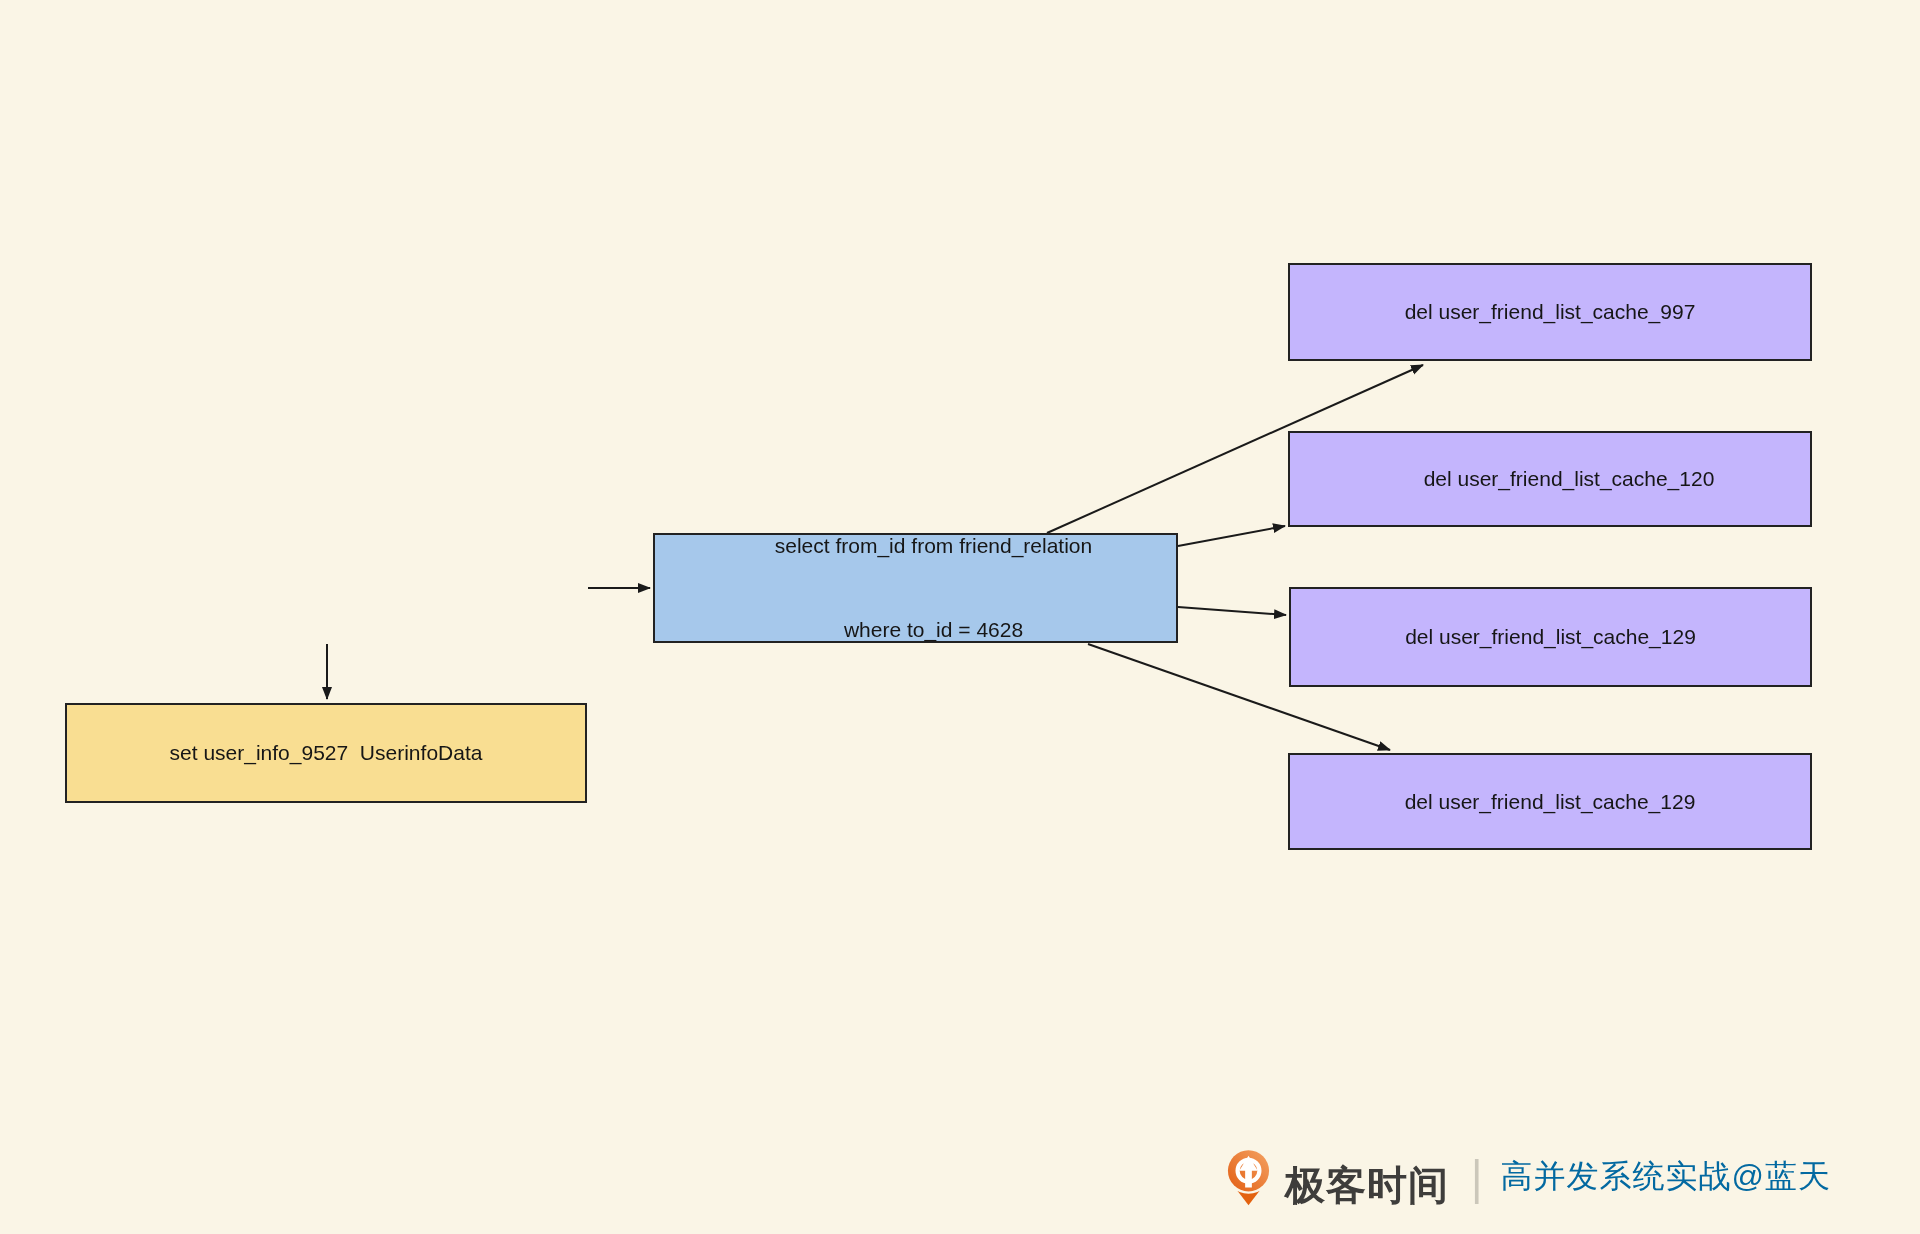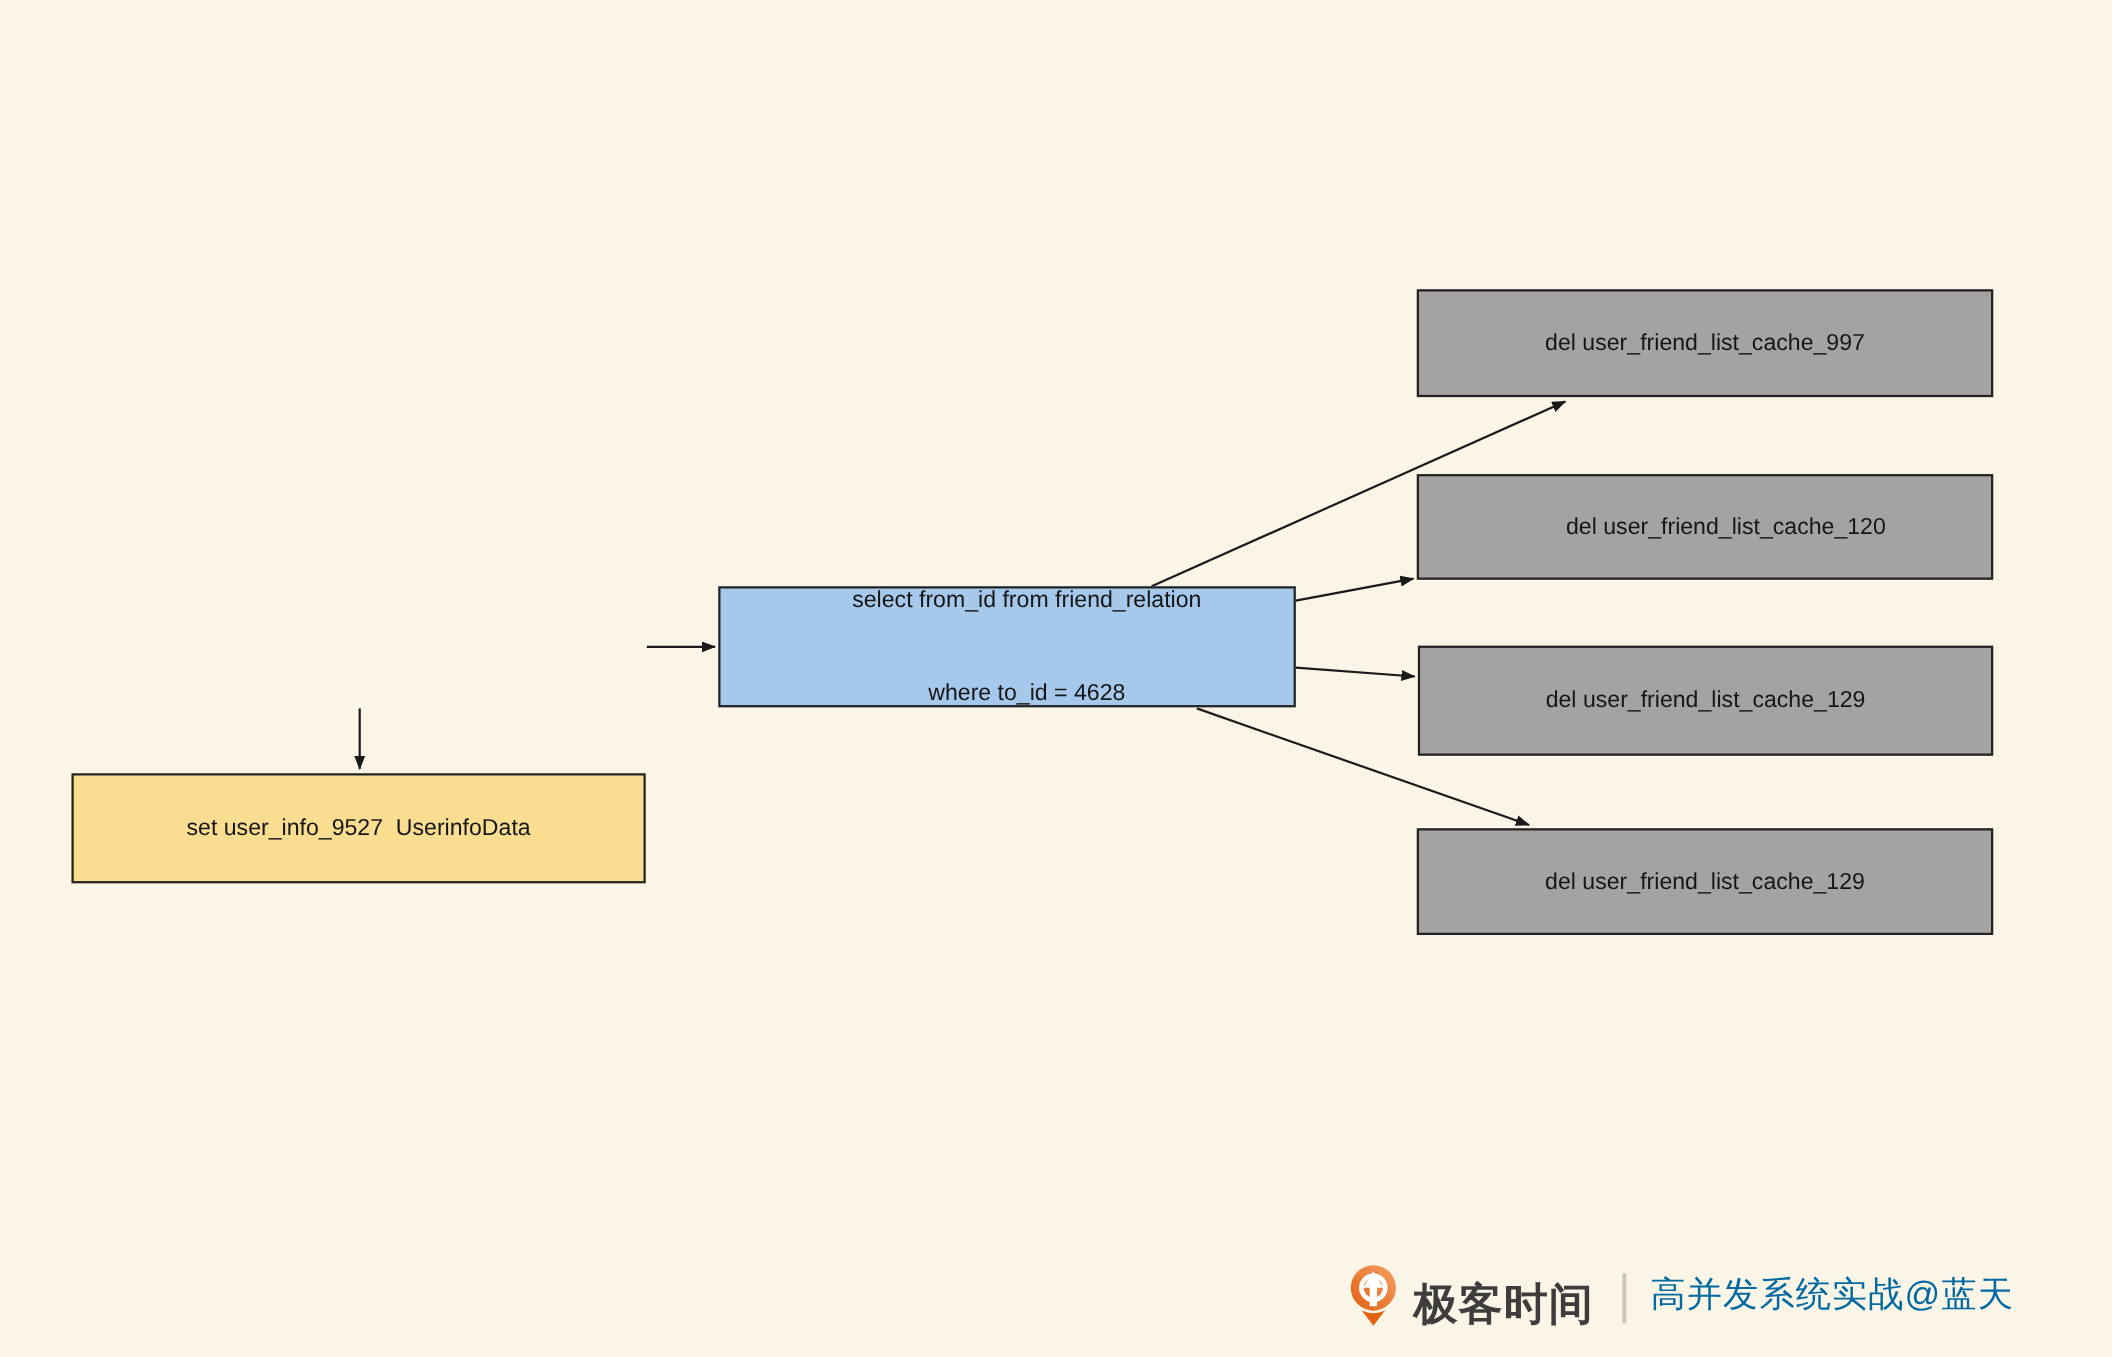--- a/index.html
+++ b/index.html
@@ -9,21 +9,21 @@
   }
   .arrow-layer{position:absolute;left:0;top:0;width:1920px;height:1234px;}
   .node{
     position:absolute;box-sizing:border-box;border:2px solid #222;
     display:flex;align-items:center;justify-content:center;text-align:center;
     color:#161616;font-size:21px;line-height:28px;
   }
   .node .node-text{white-space:pre;}
   .node-yellow{background:#F9DE92;}
   .node-blue{background:#A6C8EB;}
-  .node-white{background:#a3a3a3;}
+  .node-white{background:#c4b5fd;}
   #n-update {left:65px;  top:533px; width:523px; height:110px;}
   #n-set    {left:65px;  top:703px; width:522px; height:100px;}
   #n-select {left:653px; top:533px; width:525px; height:110px;padding-left:36px;}
   #n-del1   {left:1288px;top:263px; width:524px; height:98px;}
   #n-del2   {left:1288px;top:431px; width:524px; height:96px;padding-left:38px;}
   #n-del3   {left:1289px;top:587px; width:523px; height:100px;}
   #n-del4   {left:1288px;top:753px; width:524px; height:97px;}
   .footer{
     position:absolute;left:1225px;top:1144px;height:66px;
     display:flex;align-items:center;

